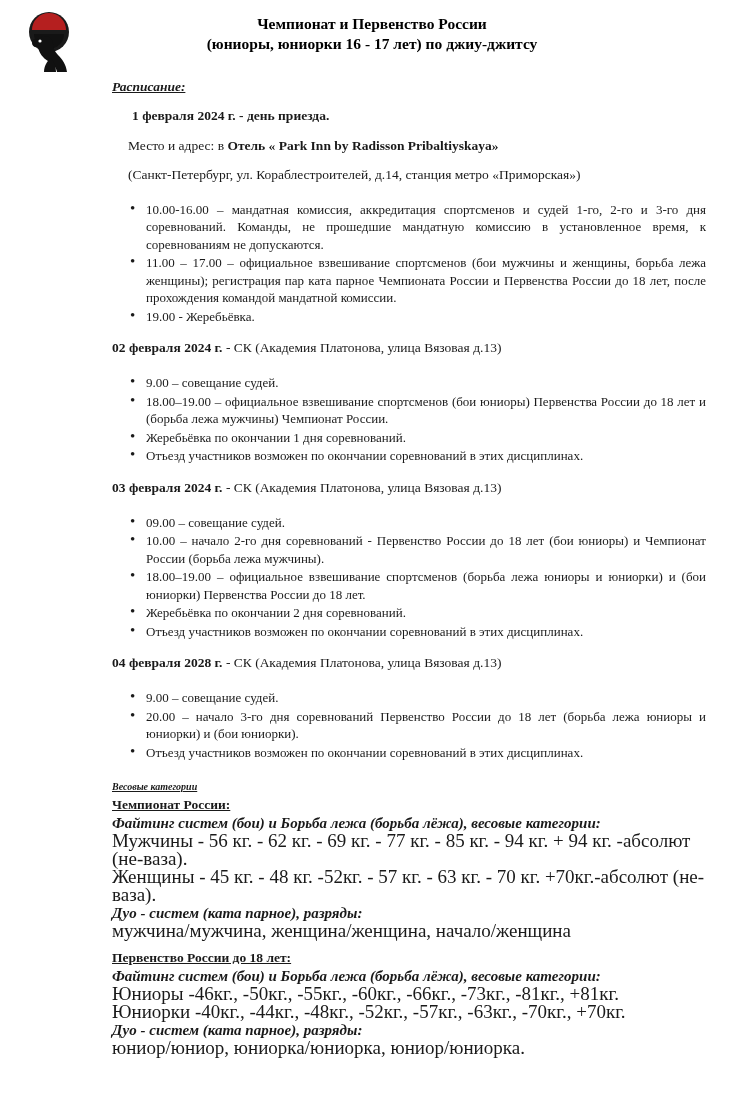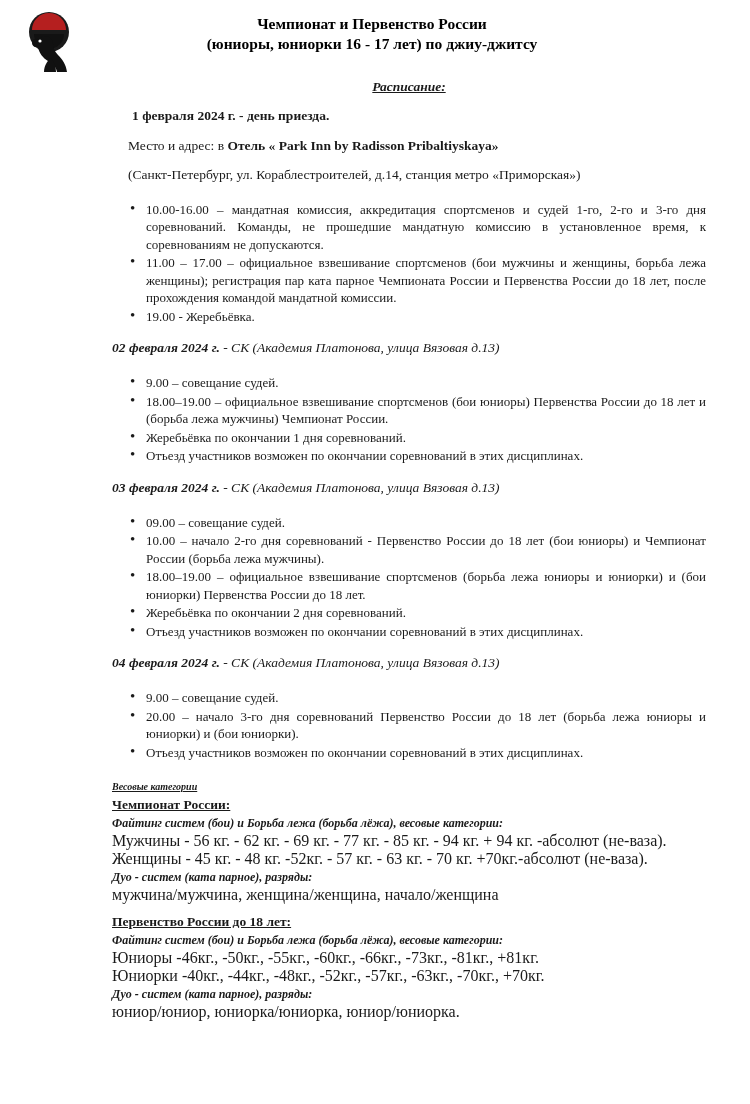--- a/index.html
+++ b/index.html
@@ -52,21 +52,20 @@
     margin-right: 14px;
     margin-top: 8px;
   }
   .sec-title {
     font-weight: bold;
     font-style: italic;
     text-decoration: underline;
     font-size: 13.5px;
     line-height: 17px;
     margin-bottom: 2px;
-    text-align: center;
   }
   .line {
     font-size: 13.5px;
     line-height: 17.5px;
     margin: 12px;
   }
   .line.b {
     font-weight: bold;
   }
   .line.indent1 { padding-left: 8px; }
@@ -92,21 +91,20 @@
     left: -16px;
     top: -1px;
     font-size: 15px;
   }
 
   .day-head {
     font-weight: bold;
     font-size: 13.5px;
     line-height: 18px;
     margin-top: 14px;
-    font-style: italic;
   }
   .day-head .reg { font-weight: normal; }
 
   .gap-sm { height: 9px; }
   .gap-md { height: 16px; }
 
   
   .wc-title {
     font-weight: bold;
     font-style: italic;
@@ -116,25 +114,25 @@
   }
   .wc-sub {
     font-weight: bold;
     text-decoration: underline;
     font-size: 13.5px;
     line-height: 18px;
   }
   .wc-disc {
     font-weight: bold;
     font-style: italic;
-    font-size: 12px;
+    font-size: 15px;
     line-height: 18px;
   }
   .wc-row {
-    font-size: 16px;
+    font-size: 19px;
     line-height: 18px;
   }
 </style>
 </head>
 <body>
 
 <div class="page">
 
   <div class="header">
     <div class="logo">
@@ -186,21 +184,21 @@
     </div>
     <ul class="bullets">
       <li>09.00 – совещание судей.</li>
       <li>10.00 – начало 2-го дня соревнований - Первенство России до 18 лет (бои юниоры) и Чемпионат России (борьба лежа мужчины).</li>
       <li>18.00–19.00 – официальное взвешивание спортсменов (борьба лежа юниоры и юниорки) и (бои юниорки) Первенства России до 18 лет.</li>
       <li>Жеребьёвка по окончании 2 дня соревнований.</li>
       <li>Отъезд участников   возможен по окончании соревнований в этих дисциплинах.</li>
     </ul>
 
     <div class="day-head">
-      <span>04 февраля 2024 г.</span><span class="reg"> - СК (Академия Платонова, улица Вязовая д.13)</span>
+      <span>04 февраля 2028 г.</span><span class="reg"> - СК (Академия Платонова, улица Вязовая д.13)</span>
     </div>
     <ul class="bullets">
       <li>9.00 – совещание судей.</li>
       <li>20.00 – начало 3-го дня соревнований Первенство России до 18 лет (борьба лежа юниоры и юниорки) и (бои юниорки).</li>
       <li>Отъезд участников   возможен по окончании соревнований в этих дисциплинах.</li>
     </ul>
 
     <div class="gap-md"></div>
 
     <div class="wc-title">Весовые категории</div>

